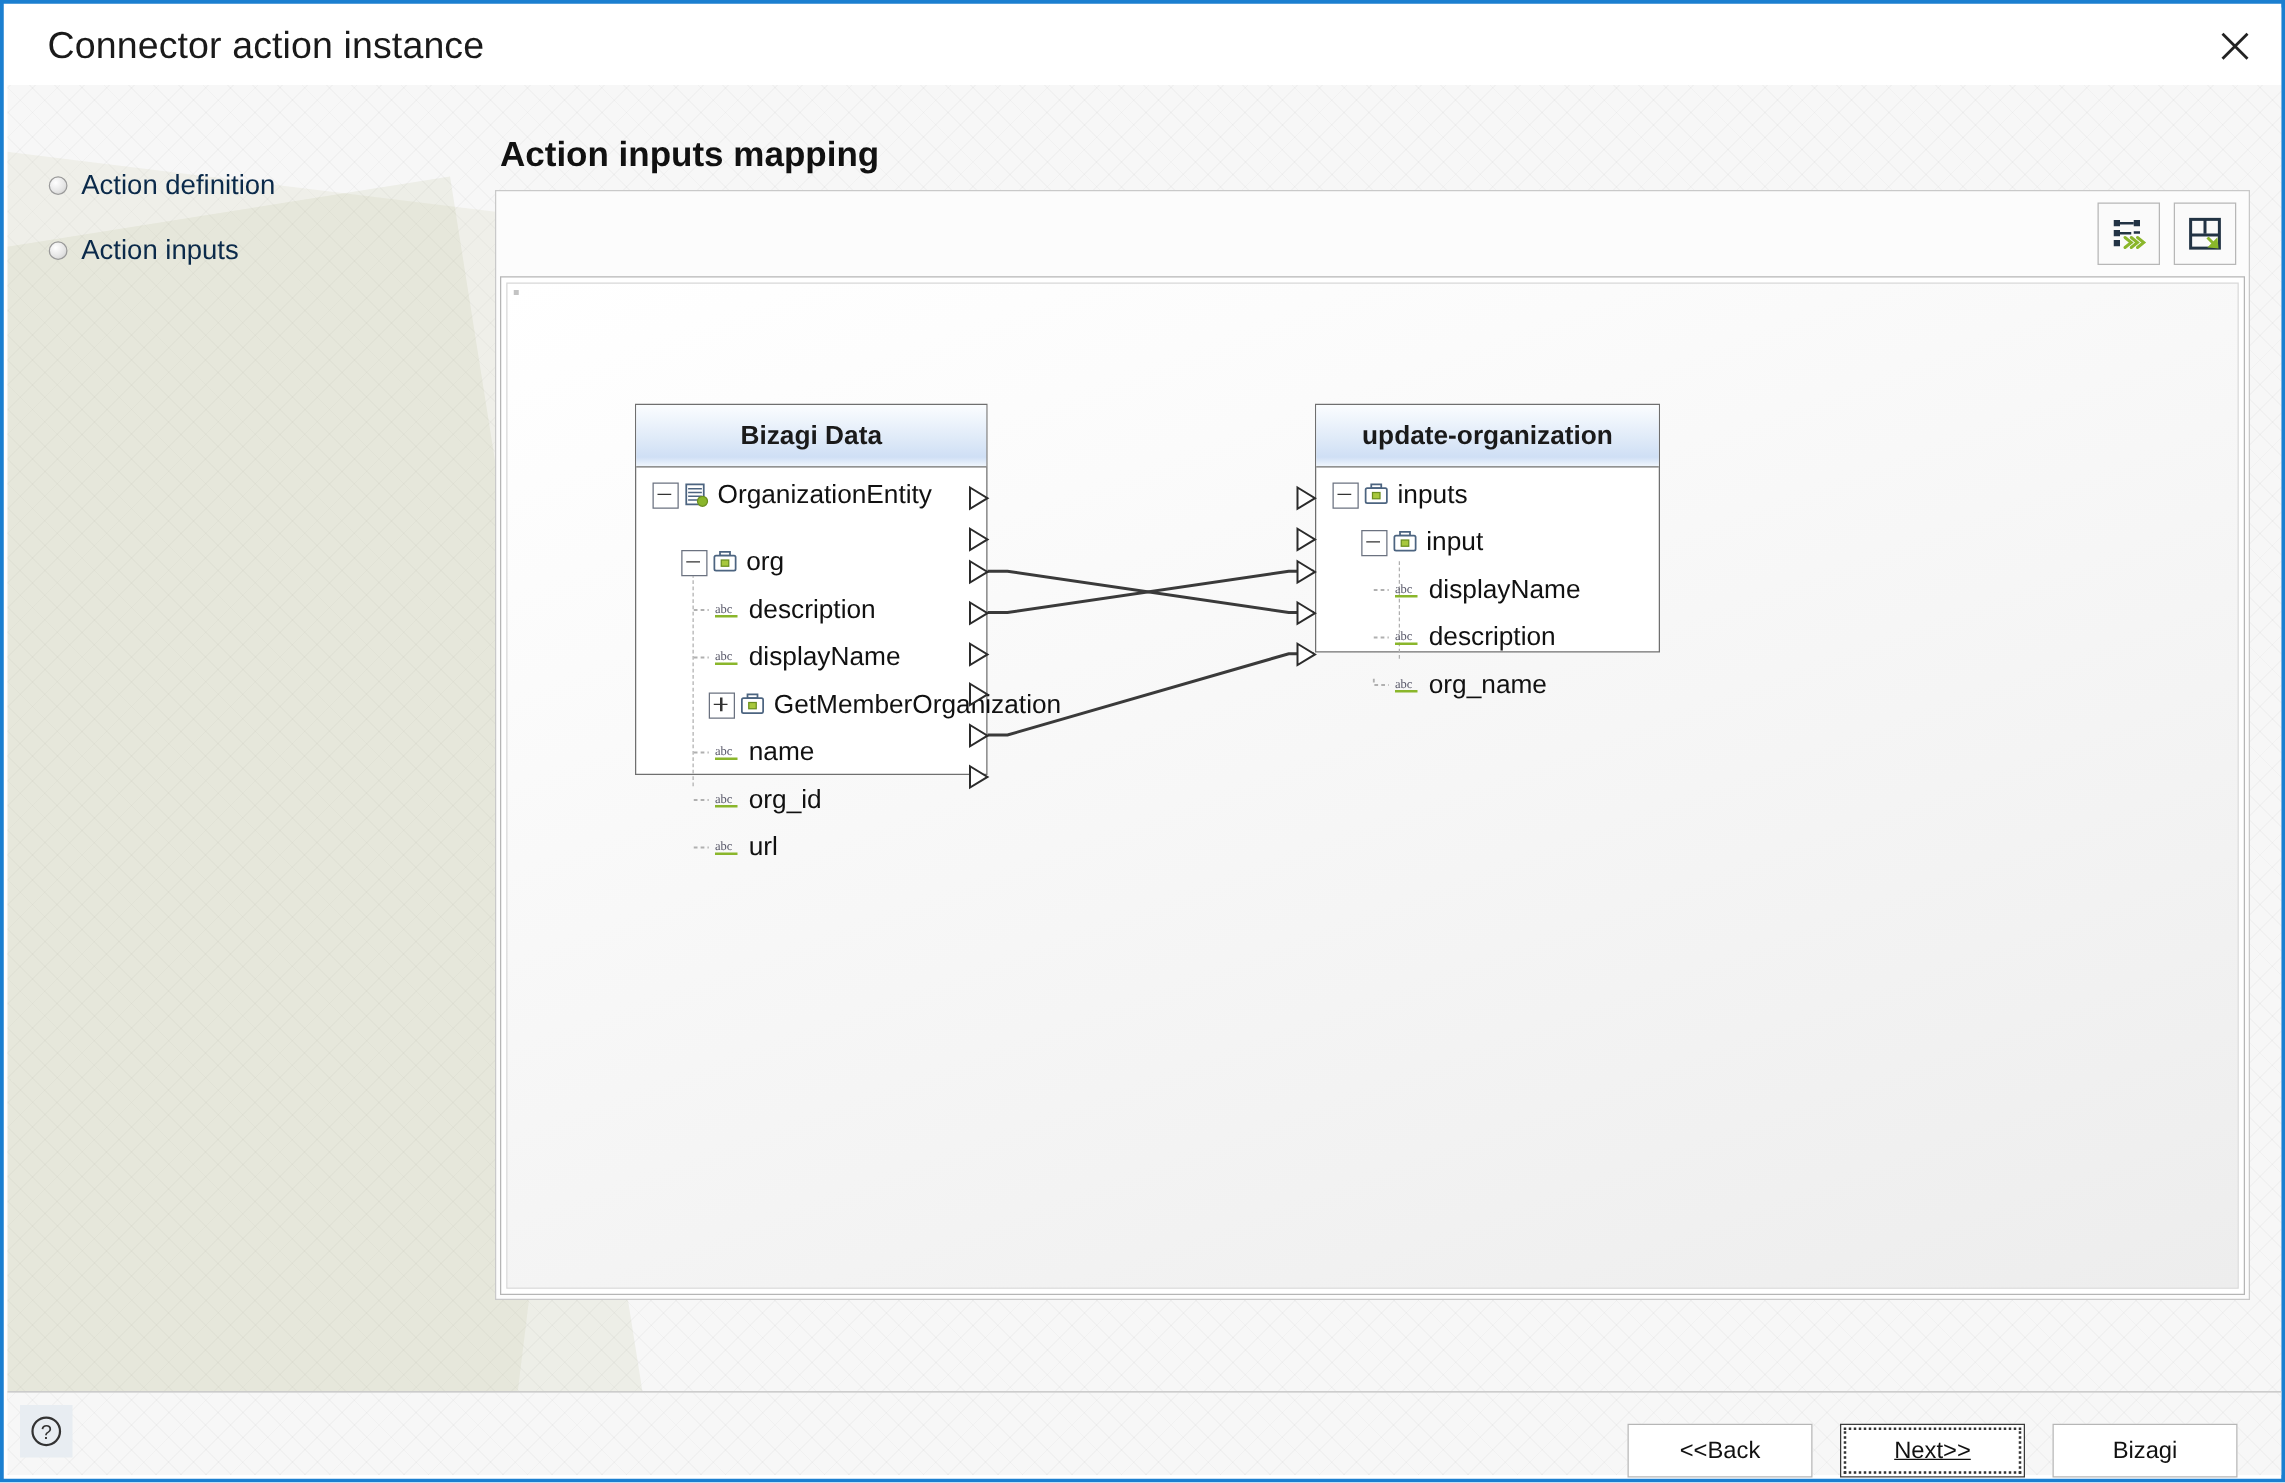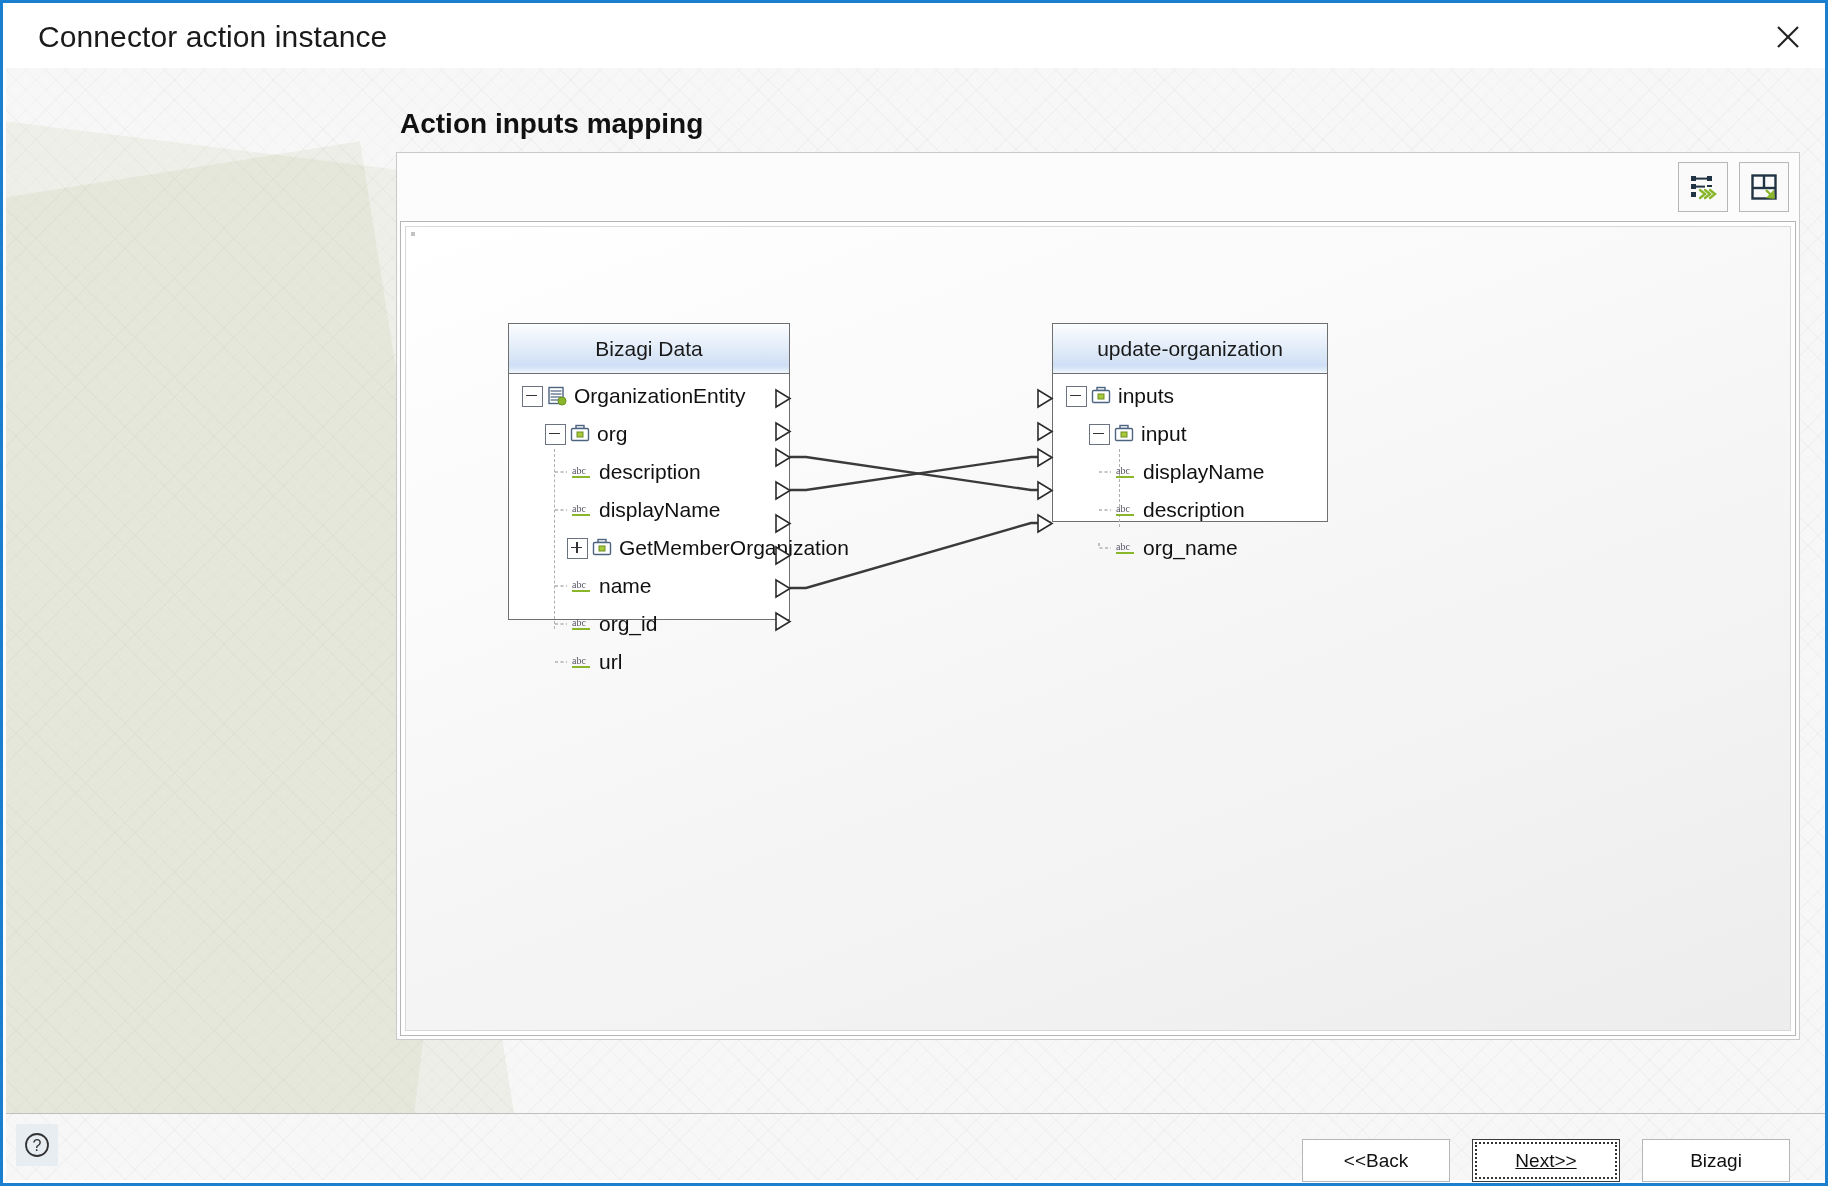--- a/index.html
+++ b/index.html
@@ -200,21 +200,21 @@
     box-sizing: border-box;
   }
   .map-box-header {
     height: 49px;
     background: linear-gradient(to bottom, #fbfdff 0%, #dfeaf8 55%, #cfdff5 85%, #f0f6fd 100%);
     border-bottom: 1.5px solid #6f6f6f;
     display: flex;
     align-items: center;
     justify-content: center;
     font-size: 21px;
-    font-weight: normal;
+    font-weight: bold;
     color: #1a1a1a;
   }
   .map-box-body {
     position: relative;
     padding-top: 3px;
   }
   .tree-row {
     position: relative;
     height: 38px;
     display: flex;
@@ -335,20 +335,30 @@
         <line x1="3" y1="3" x2="23" y2="23" stroke="#222" stroke-width="2.2"></line>
         <line x1="23" y1="3" x2="3" y2="23" stroke="#222" stroke-width="2.2"></line>
       </svg>
     </div>
   </div>
 
   <div class="body-area">
     <div class="watermark-a"></div>
     <div class="watermark-b"></div>
 
+    <div class="nav">
+      <div class="nav-item nav-item-1">
+        <span class="nav-bullet"></span>
+        <span class="nav-label">Action definition</span>
+      </div>
+      <div class="nav-item nav-item-2">
+        <span class="nav-bullet"></span>
+        <span class="nav-label">Action inputs</span>
+      </div>
+    </div>
 
     <div class="content">
       <div class="page-title">Action inputs mapping</div>
 
       <div class="panel-outer">
 
         <div class="toolbar">
           <div class="tool-btn">
             <svg width="30" height="30" viewBox="0 0 30 30" aria-hidden="true">
               <g fill="#223344">
@@ -407,21 +417,21 @@
                       <line x1="4.5" y1="6" x2="15.5" y2="6"></line>
                       <line x1="4.5" y1="9" x2="15.5" y2="9"></line>
                       <line x1="4.5" y1="12" x2="15.5" y2="12"></line>
                       <line x1="4.5" y1="15" x2="15.5" y2="15"></line>
                     </g>
                     <circle cx="16" cy="16" r="4" fill="#8ab62b" stroke="#6b8f1f" stroke-width="1"></circle>
                   </svg>
                   <span class="tree-label">OrganizationEntity</span>
                 </div>
 
-                <div class="tree-row" style="padding-left:36px;">
+                <div class="tree-row" style="padding-left:36px;margin-top:16px;">
                   <span class="expander"></span>
                   <svg class="ico" width="22" height="22" viewBox="0 0 22 22">
                     <rect x="7" y="2.5" width="8" height="3" fill="none" stroke="#4c6480" stroke-width="1.4"></rect>
                     <rect x="2.5" y="5.5" width="17" height="12" rx="1.3" fill="#fff" stroke="#4c6480" stroke-width="1.4"></rect>
                     <rect x="8" y="9" width="6" height="5" fill="#a8c83c" stroke="#6b8f1f" stroke-width="1"></rect>
                   </svg>
                   <span class="tree-label">org</span>
                 </div>
 
                 <div class="tree-row" style="padding-left:45px;">

